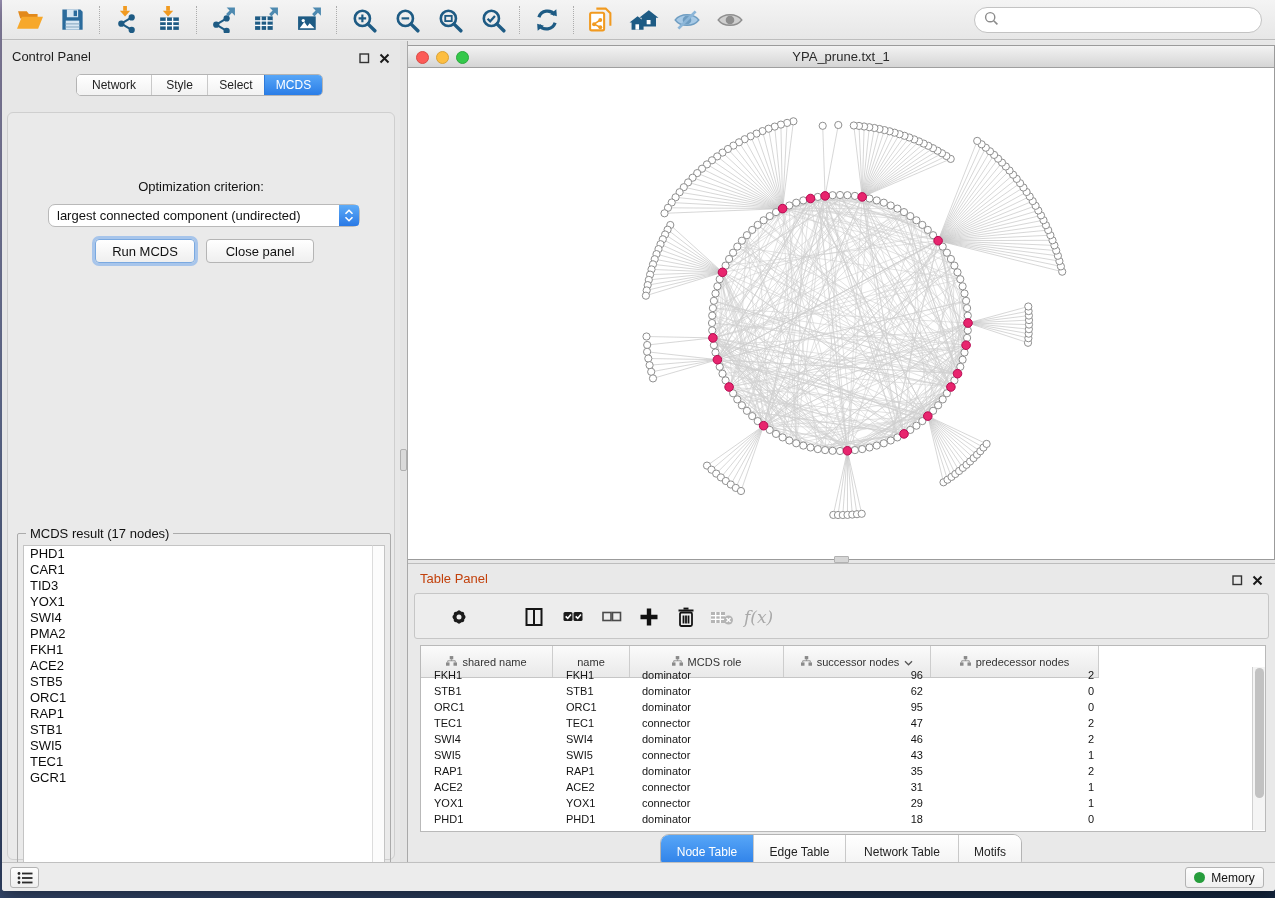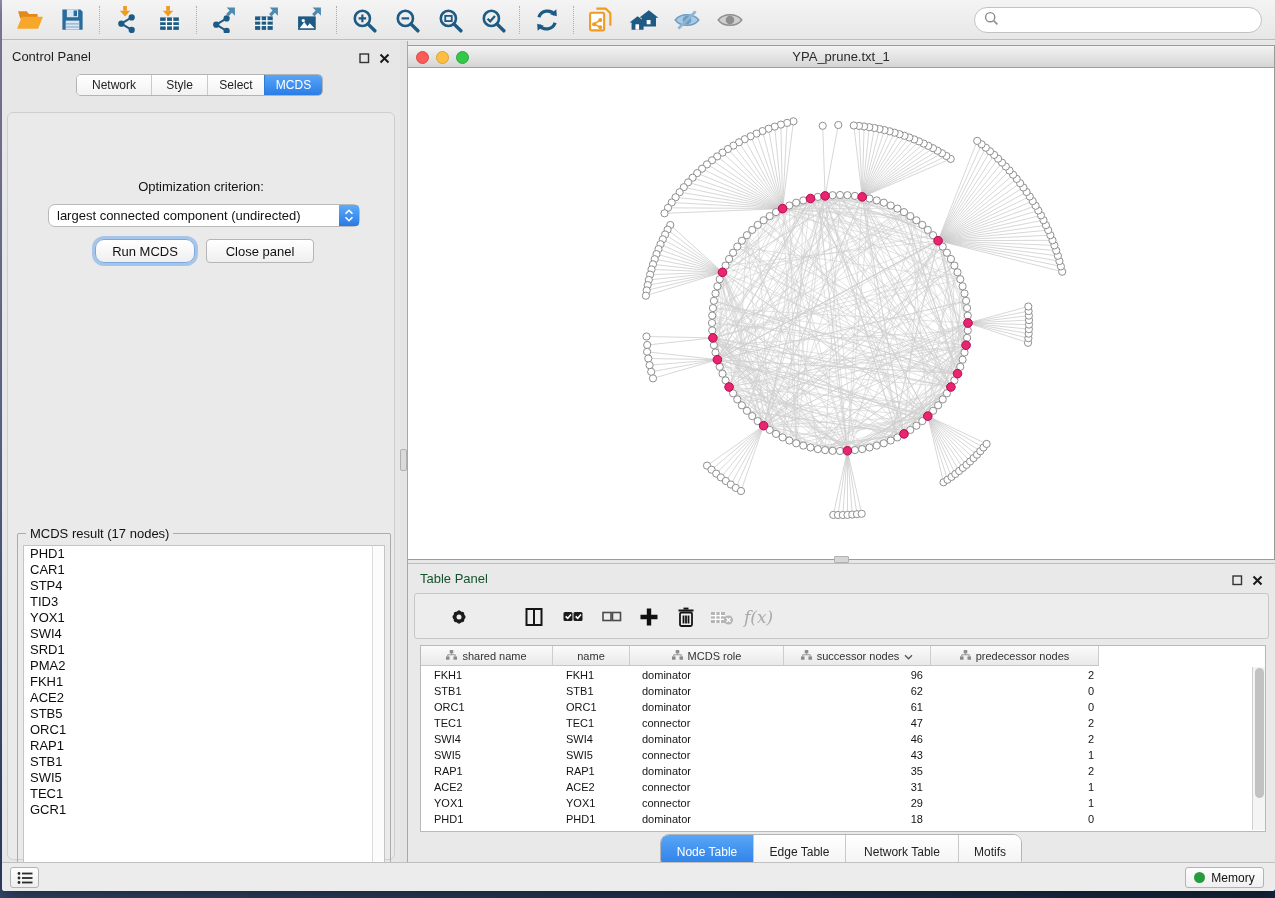--- a/index.html
+++ b/index.html
@@ -43,21 +43,21 @@
     background:#eaeaea; border:1px solid #cscsc5; border:1px solid #cfcfcf; border-radius:6px;margin-top:16px; }
   .opt-label { position:absolute; left:0; right:0; top:66px; text-align:center; font-size:13px; color:#111; }
   .cselect { position:absolute; left:40px; top:91px; width:312px; height:23px; background:#fff;
     border:1px solid #b9b9b9; border-radius:7px; display:flex; align-items:center; }
   .cselect .val { flex:1; font-size:13px; color:#111; padding-left:8px; white-space:nowrap; }
   .cselect .stepper { width:20px; height:21px; border-radius:0 3px 3px 0;
     background:linear-gradient(#5dabf8,#2a79e5); display:flex; align-items:center; justify-content:center; }
   .btn { position:absolute; top:126px; height:24px; background:linear-gradient(#ffffff,#efefef);
     border:1px solid #b5b5b5; border-radius:4px; font-size:13px; color:#111;
     font-family:"Liberation Sans",sans-serif; }
-  .btn.run { left:87px; width:100px; border-color:#7aa9e0; box-shadow:0 0 0 3px rgba(100,160,235,.5);border-radius:9px; }
+  .btn.run { left:87px; width:100px; border-color:#7aa9e0; box-shadow:0 0 0 3px rgba(100,160,235,.5); }
   .btn.closep { left:198px; width:108px; }
   .groupbox { position:absolute; left:9px; top:420px; width:374px; height:378px;
     border:1px solid #ababab; border-radius:2px; }
   .groupbox .legend { position:absolute; left:8px; top:-8px; background:#eaeaea; padding:0 4px;
     font-size:13px; color:#111; }
   .mcds-list { position:absolute; left:5px; right:18px; top:11px; bottom:5px; background:#fff;
     border:1px solid #c4c4c4; border-right:none; overflow:hidden; }
   .mcds-scroll { position:absolute; right:5px; top:11px; bottom:5px; width:13px; background:#fcfcfc;
     border:1px solid #c4c4c4; border-left:1px solid #dcdcdc; }
   .mcds-item { font-size:13px; color:#0d0d0d; height:16px; line-height:16px; padding-left:6px; }
@@ -81,29 +81,29 @@
   .light.yellow { background:#fdbe41; border:1px solid #d9a236; }
   .light.green { background:#34c84a; border:1px solid #2aa83d; }
   .net-title { position:absolute; left:0; right:0; top:3px; text-align:center; font-size:13px; color:#2a2a2a; }
   .netcanvas { position:absolute; left:0; top:22px; right:0; bottom:0; }
   .hsplit-handle { position:absolute; left:426px; bottom:-4px; width:15px; height:7px;
     background:#d6d6d6; border:1px solid #b2b2b2; border-radius:1px; }
 
   
   .table-panel { position:absolute; left:0; top:522px; right:0; height:298px; background:#e9e9e9;
     border-top:1px solid #bdbdbd; }
-  .tp-title { position:absolute; left:12px; top:7px; font-size:13px; color:#14532d; }
+  .tp-title { position:absolute; left:12px; top:7px; font-size:13px; color:#c2410c; }
   .tp-headicons { position:absolute; right:12px; top:8px; display:flex; gap:9px; }
   .tp-toolbar { position:absolute; left:6px; right:6px; top:29px; height:46px;
     background:#ededed; border:1px solid #c6c6c6; border-radius:3px; }
   .tp-tool { position:absolute; top:9px; width:30px; height:28px; display:flex;
     align-items:center; justify-content:center; }
   .tablewrap { position:absolute; left:12px; top:81px; width:846px; height:187px;
     background:#fff; border:1px solid #b9b9b9; }
-  .thead { position:absolute; left:0; top:0; height:20px; width:678px; display:flex;
+  .thead { position:absolute; left:0; top:0; height:32px; width:678px; display:flex;
     background:linear-gradient(#fbfbfb,#e9e9e9); border-bottom:1px solid #c6c6c6; }
   .th { position:relative; display:flex; align-items:center; justify-content:center; gap:5px;
     border-right:1px solid #cdcdcd; font-size:11px; color:#333; }
   .tbody { position:absolute; left:0; top:21px; right:13px; bottom:0; }
   .tr { display:flex; height:16px; }
   .td { font-size:11px; color:#141414; line-height:16px; white-space:nowrap; overflow:hidden; }
   .vscroll { position:absolute; right:0; top:21px; bottom:1px; width:13px; background:#f4f4f4;
     border-left:1px solid #d0d0d0; }
   .vthumb { position:absolute; left:1.5px; top:1px; width:9px; height:130px; background:#c2c2c2; border-radius:5px; }
   .ttabs { position:absolute; left:252px; top:270px; height:35px; display:flex;
@@ -364,25 +364,23 @@
               </svg>
             </span>
         </div>
         <button class="btn run">Run MCDS</button>
         <button class="btn closep">Close panel</button>
         <div class="groupbox">
           <span class="legend">MCDS result (17 nodes)</span>
           <div class="mcds-list" id="mcdsList">
               <div class="mcds-item">PHD1</div>
               <div class="mcds-item">CAR1</div>
-              <div class="mcds-item">STP4</div>
               <div class="mcds-item">TID3</div>
               <div class="mcds-item">YOX1</div>
               <div class="mcds-item">SWI4</div>
-              <div class="mcds-item">SRD1</div>
               <div class="mcds-item">PMA2</div>
               <div class="mcds-item">FKH1</div>
               <div class="mcds-item">ACE2</div>
               <div class="mcds-item">STB5</div>
               <div class="mcds-item">ORC1</div>
               <div class="mcds-item">RAP1</div>
               <div class="mcds-item">STB1</div>
               <div class="mcds-item">SWI5</div>
               <div class="mcds-item">TEC1</div>
               <div class="mcds-item">GCR1</div>
@@ -1355,21 +1353,21 @@
                 <div class="td" style="width: 132px; padding-left: 13px;">STB1</div>
                 <div class="td" style="width: 77px; padding-left: 13px;">STB1</div>
                 <div class="td" style="width: 154px; padding-left: 12px;">dominator</div>
                 <div class="td" style="width: 147px; text-align: right; padding-right: 8px;">62</div>
                 <div class="td" style="width: 168px; text-align: right; padding-right: 5px;">0</div>
               </div>
               <div class="tr">
                 <div class="td" style="width: 132px; padding-left: 13px;">ORC1</div>
                 <div class="td" style="width: 77px; padding-left: 13px;">ORC1</div>
                 <div class="td" style="width: 154px; padding-left: 12px;">dominator</div>
-                <div class="td" style="width: 147px; text-align: right; padding-right: 8px;">61</div>
+                <div class="td" style="width: 147px; text-align: right; padding-right: 8px;">95</div>
                 <div class="td" style="width: 168px; text-align: right; padding-right: 5px;">0</div>
               </div>
               <div class="tr">
                 <div class="td" style="width: 132px; padding-left: 13px;">TEC1</div>
                 <div class="td" style="width: 77px; padding-left: 13px;">TEC1</div>
                 <div class="td" style="width: 154px; padding-left: 12px;">connector</div>
                 <div class="td" style="width: 147px; text-align: right; padding-right: 8px;">47</div>
                 <div class="td" style="width: 168px; text-align: right; padding-right: 5px;">2</div>
               </div>
               <div class="tr">

